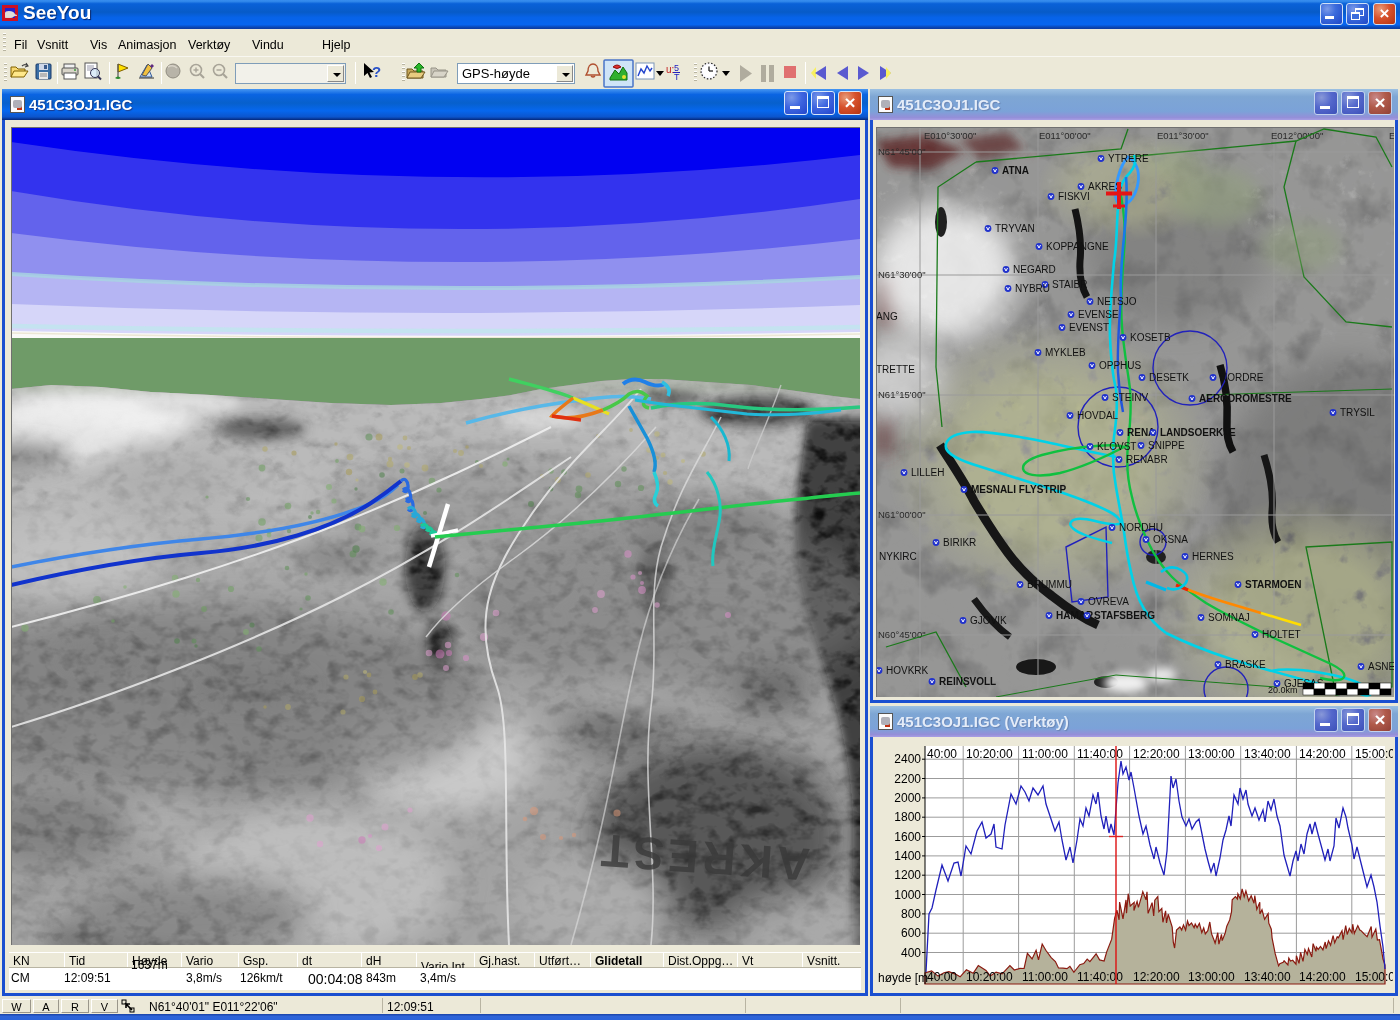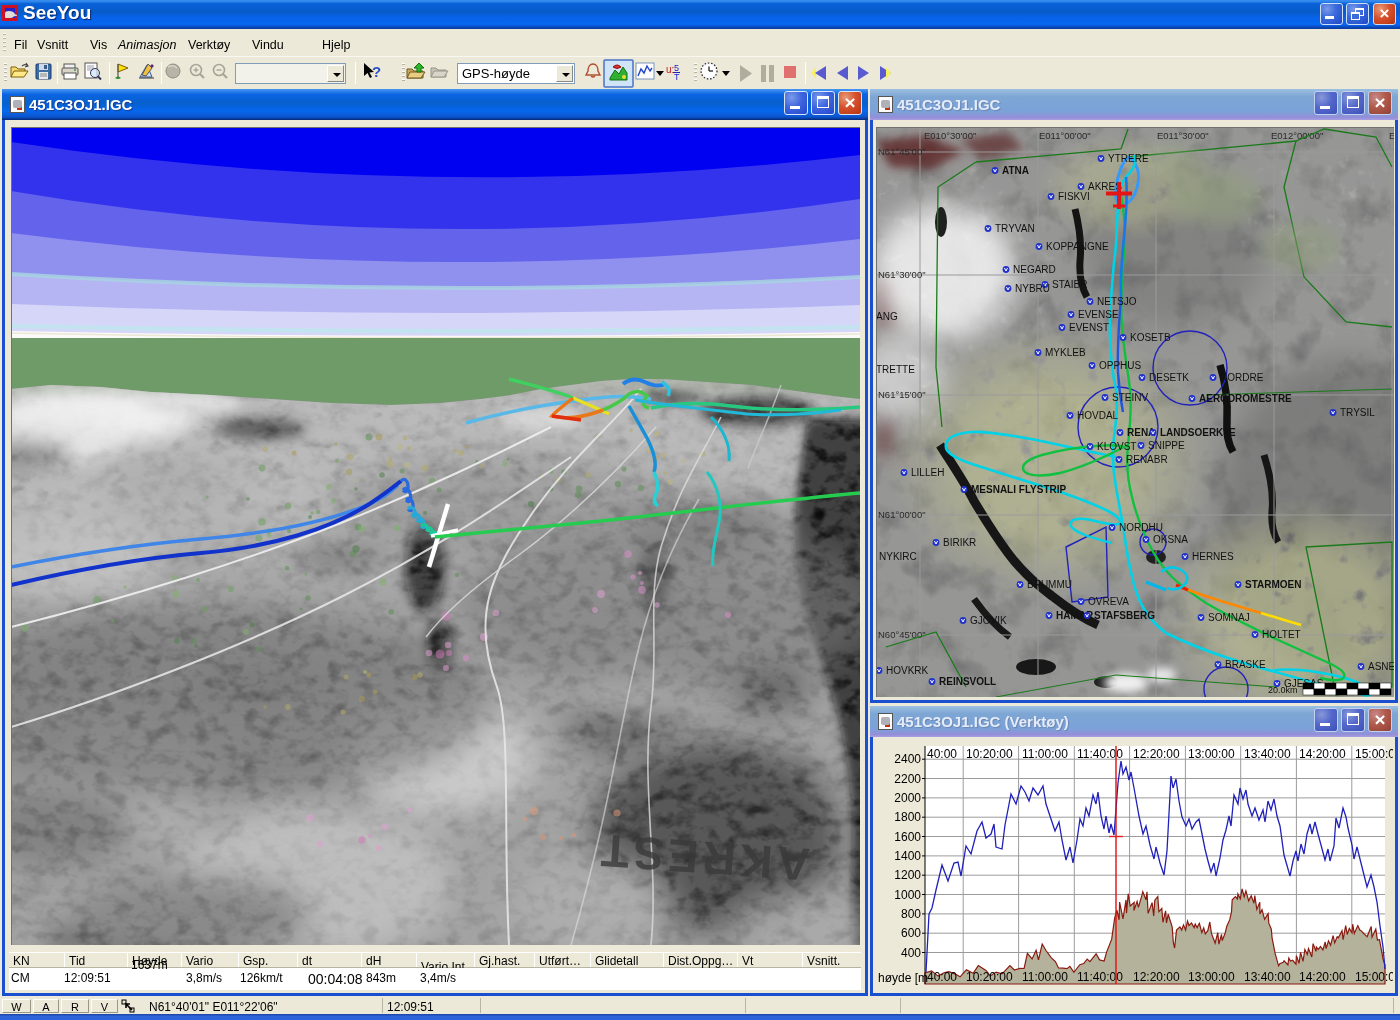--- a/index.html
+++ b/index.html
@@ -71,21 +71,21 @@
       <div class="bsym" style="left:4px;top:8px;width:9px;height:8px;border:1px solid #fff;border-top-width:2px;background:#3c6cdc;"></div>
     </div>
   <div class="wbtn clsb" style="left:1373px;font-size:17px;font-weight:bold;text-align:center;line-height:20px;">×</div>
 </div>
 
 <div id="menubar">
   <div class="grip" style="left:3px;top:4px;height:18px;"></div>
   <span class="mi" style="left:14px;">Fil</span>
   <span class="mi" style="left:37px;">Vsnitt</span>
   <span class="mi" style="left:90px;">Vis</span>
-  <span class="mi" style="left:118px;font-style:italic;">Animasjon</span>
+  <span class="mi" style="left:118px;">Animasjon</span>
   <span class="mi" style="left:188px;">Verktøy</span>
   <span class="mi" style="left:240px;margin-left:12px;">Vindu</span>
   <span class="mi" style="left:282px;margin-left:40px;">Hjelp</span>
 </div>
 
 <div id="toolbar">
   <div class="grip" style="left:4px;top:6px;height:20px;"></div>
   <div id="tbicons" style="position:absolute;left:0;top:0;width:1400px;height:33px;">
       <svg width="1400" height="33" style="position:absolute;left:0;top:0;">
         <g transform="translate(10,6)">
@@ -499,21 +499,21 @@
       <div style="position:absolute;left:4px;top:2px;font-size:12px;">KN</div>
       <div style="position:absolute;left:60px;top:2px;font-size:12px;">Tid</div>
       <div style="position:absolute;left:123px;top:2px;font-size:12px;">Høyde</div>
       <div style="position:absolute;left:177px;top:2px;font-size:12px;">Vario</div>
       <div style="position:absolute;left:234px;top:2px;font-size:12px;">Gsp.</div>
       <div style="position:absolute;left:293px;top:2px;font-size:12px;">dt</div>
       <div style="position:absolute;left:357px;top:2px;font-size:12px;">dH</div>
       <div style="position:absolute;left:412px;top:8px;font-size:12px;">Vario Int.</div>
       <div style="position:absolute;left:470px;top:2px;font-size:12px;">Gj.hast.</div>
       <div style="position:absolute;left:530px;top:2px;font-size:12px;">Utført…</div>
-      <div style="position:absolute;left:586px;top:2px;font-size:12px;">Glidetall</div>
+      <div style="position:absolute;left:586px;top:2px;font-size:12px;font-weight:bold;">Glidetall</div>
       <div style="position:absolute;left:659px;top:2px;font-size:12px;">Dist.Oppg…</div>
       <div style="position:absolute;left:733px;top:2px;font-size:12px;">Vt</div>
       <div style="position:absolute;left:798px;top:2px;font-size:12px;">Vsnitt.</div>
       <div style="position:absolute;left:55px;top:1px;width:1px;height:14px;background:#b8b4a2;border-right:1px solid #fff;"></div>
       <div style="position:absolute;left:118px;top:1px;width:1px;height:14px;background:#b8b4a2;border-right:1px solid #fff;"></div>
       <div style="position:absolute;left:172px;top:1px;width:1px;height:14px;background:#b8b4a2;border-right:1px solid #fff;"></div>
       <div style="position:absolute;left:229px;top:1px;width:1px;height:14px;background:#b8b4a2;border-right:1px solid #fff;"></div>
       <div style="position:absolute;left:288px;top:1px;width:1px;height:14px;background:#b8b4a2;border-right:1px solid #fff;"></div>
       <div style="position:absolute;left:352px;top:1px;width:1px;height:14px;background:#b8b4a2;border-right:1px solid #fff;"></div>
       <div style="position:absolute;left:407px;top:1px;width:1px;height:14px;background:#b8b4a2;border-right:1px solid #fff;"></div>

